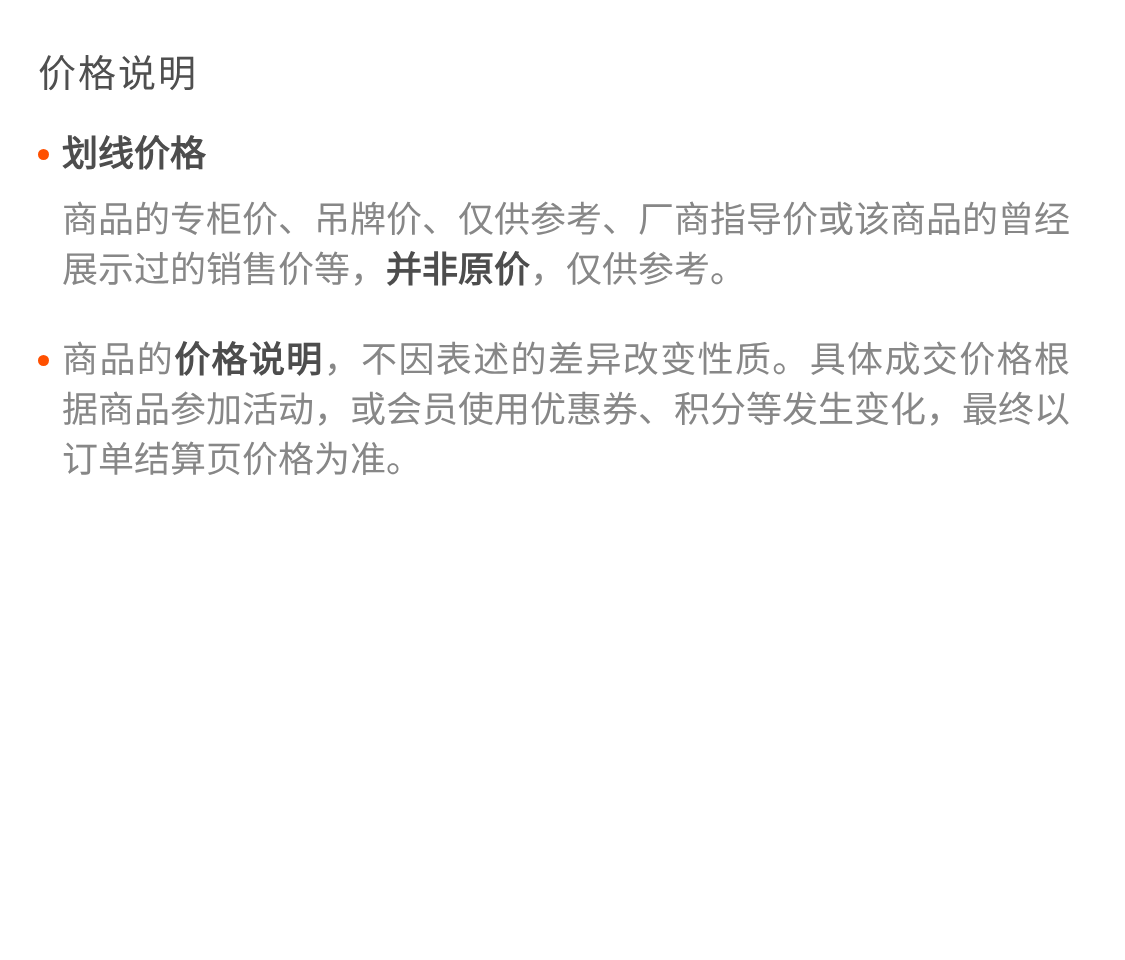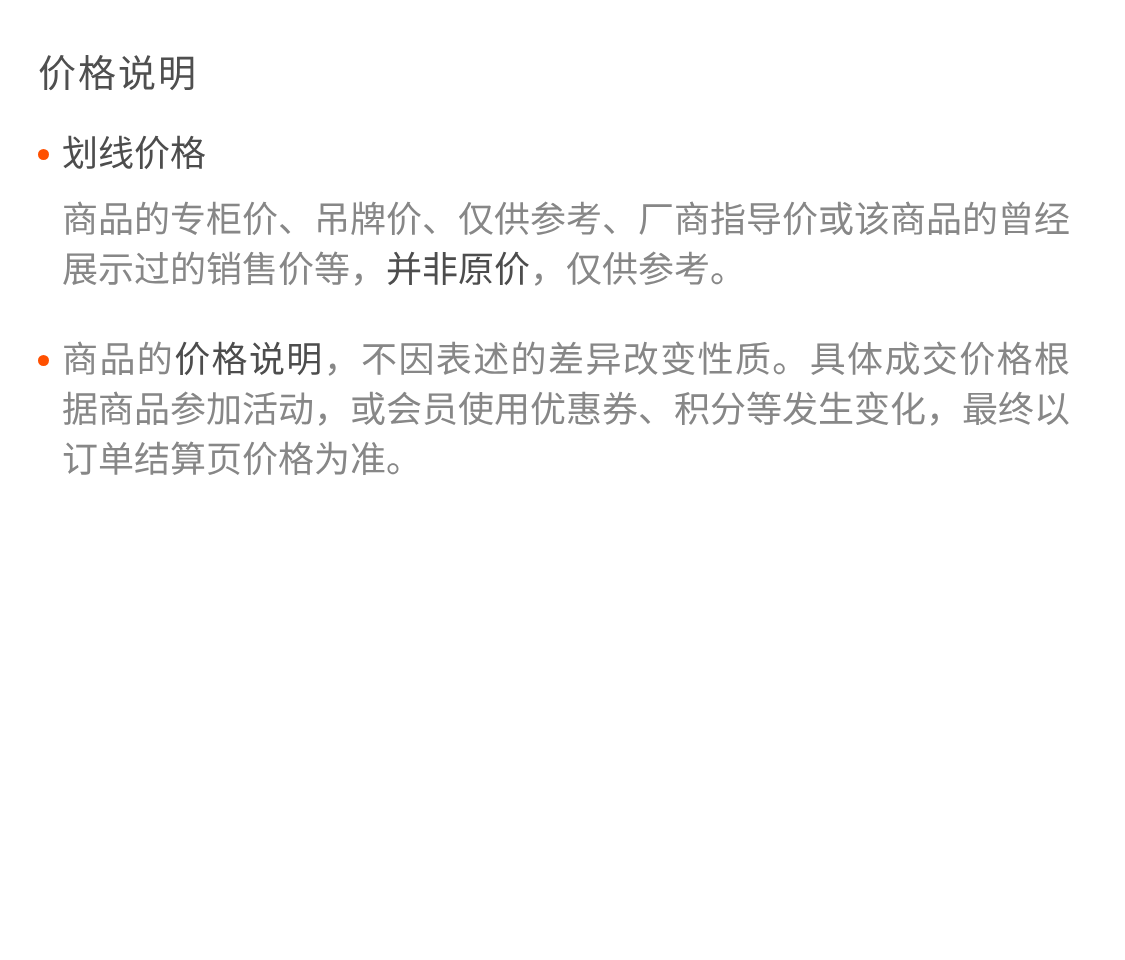--- a/index.html
+++ b/index.html
@@ -43,34 +43,34 @@
     position: absolute;
     left: 0;
     top: 20px;
     width: 11px;
     height: 11px;
     border-radius: 50%;
     background: var(--bullet);
   }
   .section-heading {
     font-size: 36px;
-    font-weight: 400;
+    font-weight: 700;
     color: var(--heading);
     line-height: 50px;
     margin-bottom: 16px;
   }
   .section-paragraph {
     font-size: 36px;
     color: var(--body);
     line-height: 50px;
     max-width: 1008px;
     text-align: justify;
   }
   .section-paragraph .seg.bold {
-    font-weight: 400;
+    font-weight: 700;
     color: var(--heading);
   }
 </style>
 </head>
 <body>
 
 <main class="page">
   <h1 class="page-title">价格说明</h1>
 
   <ul class="notice-list">

